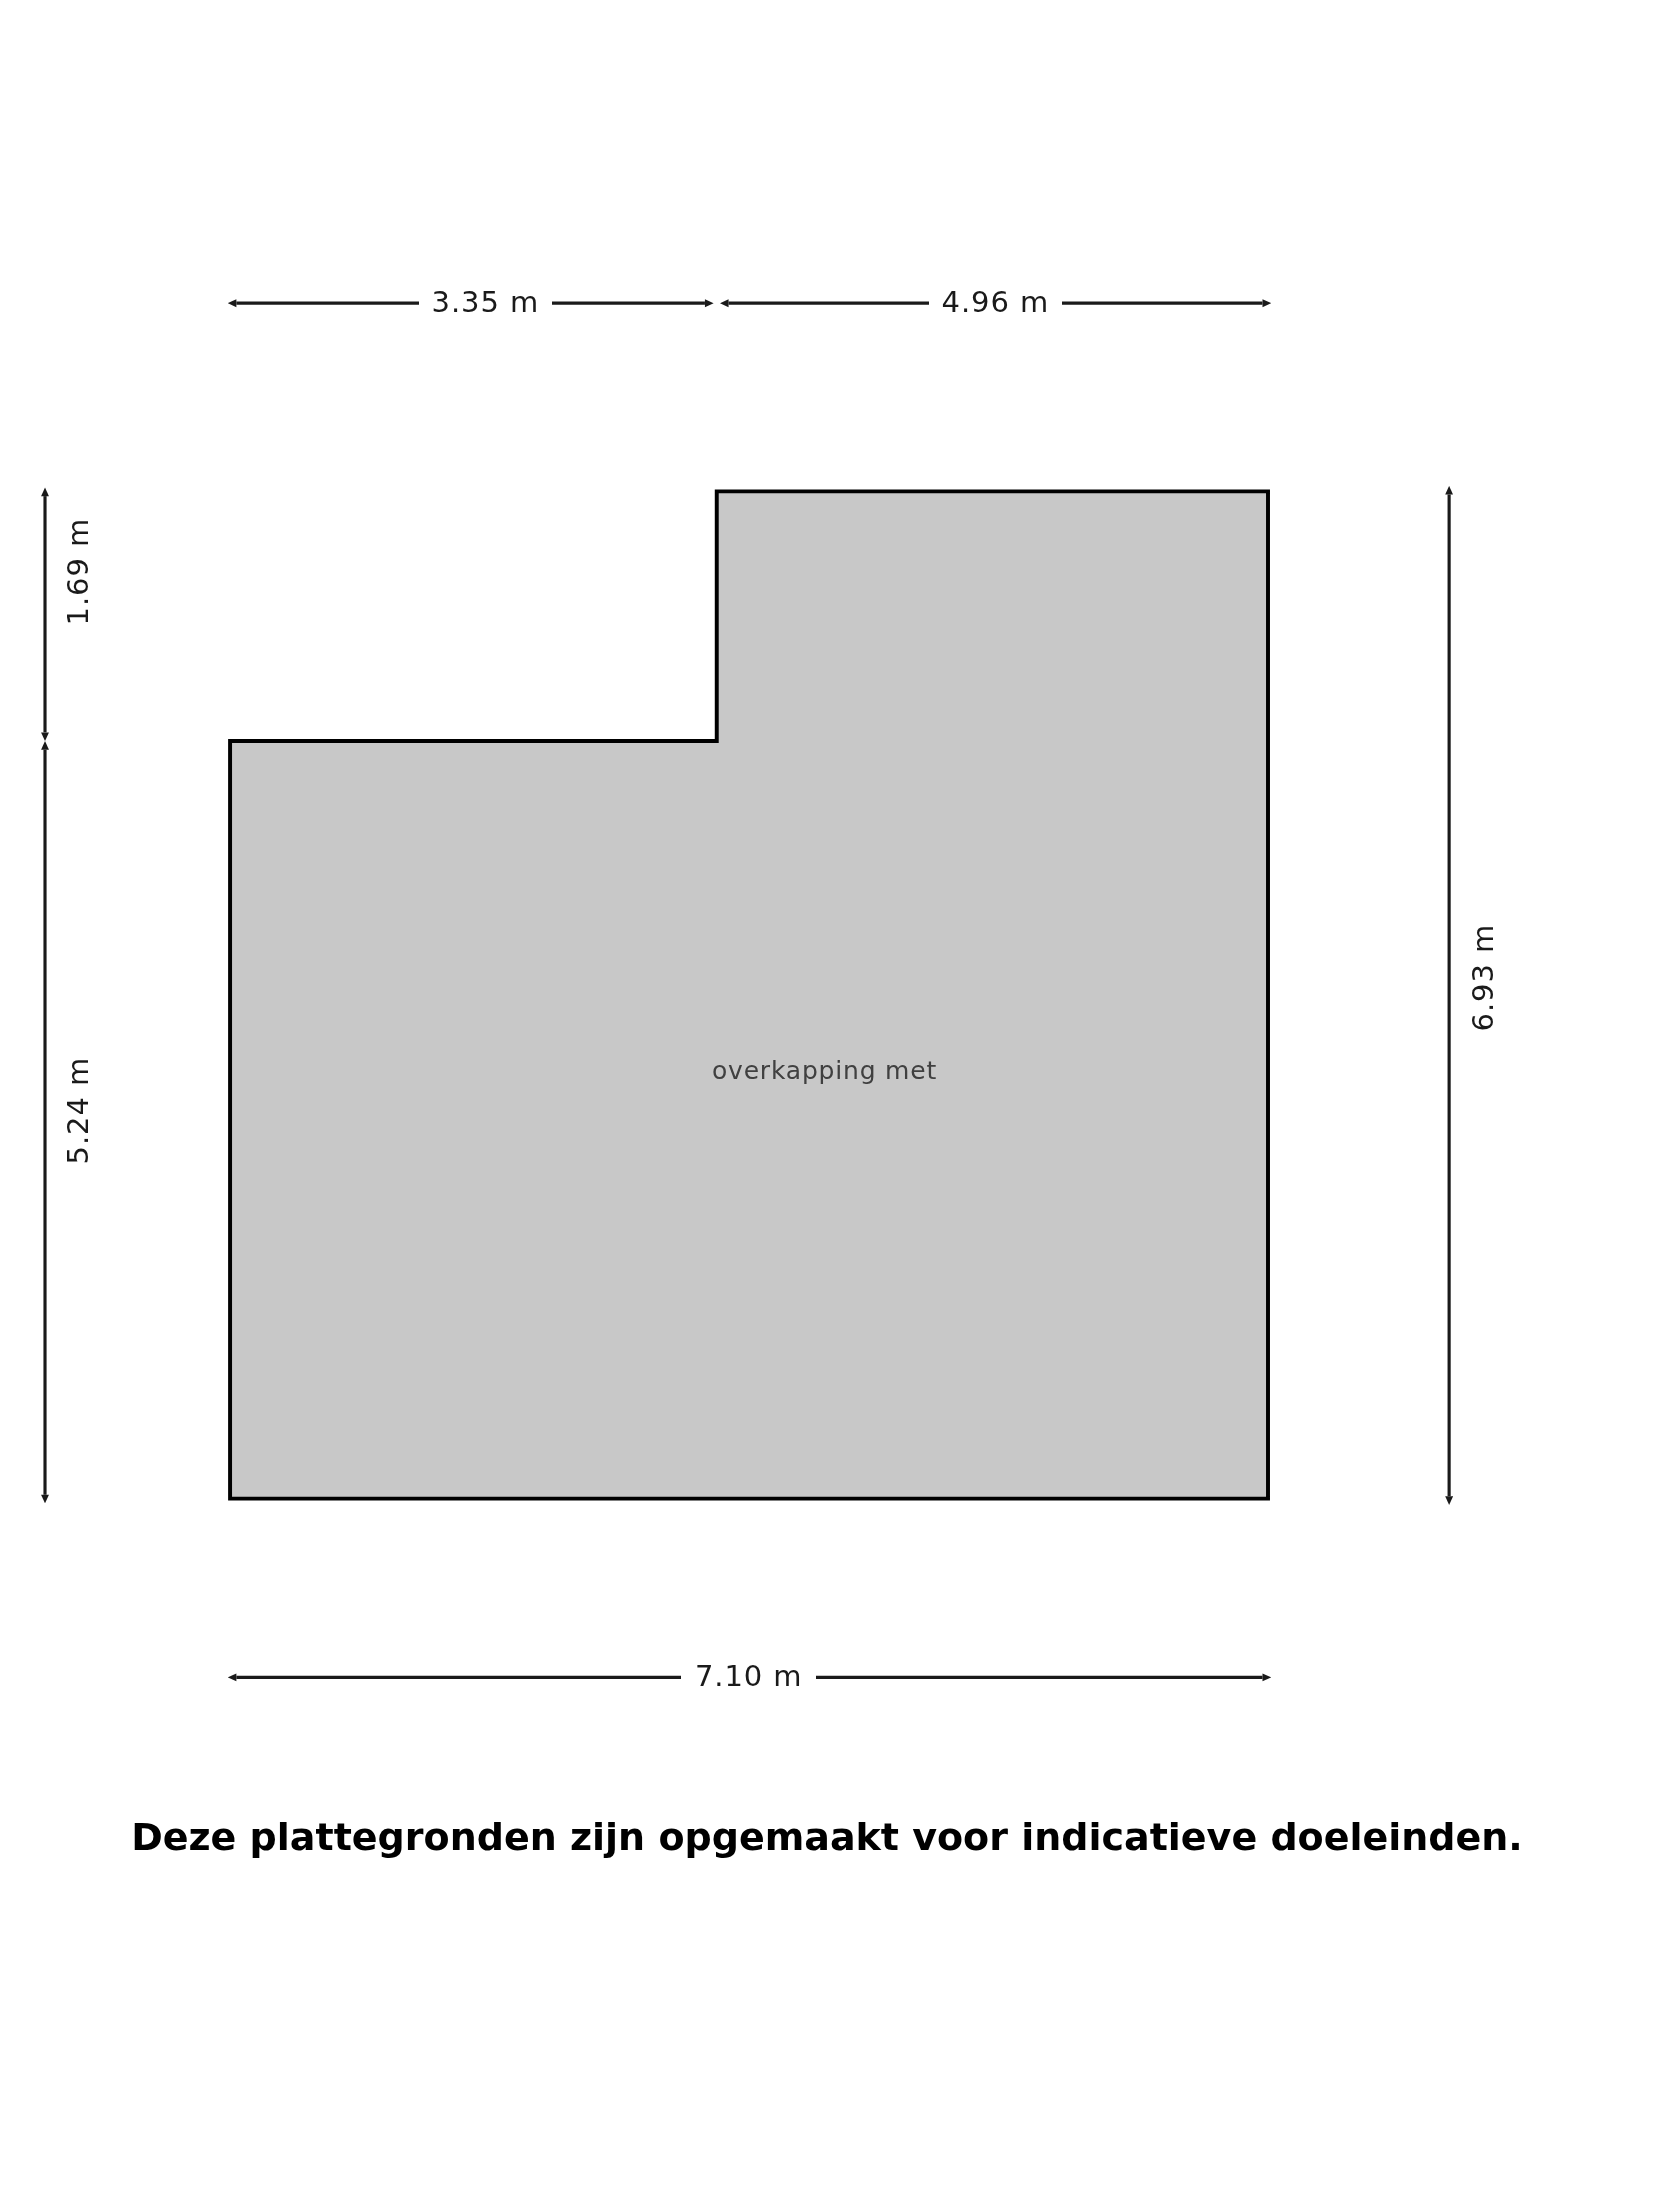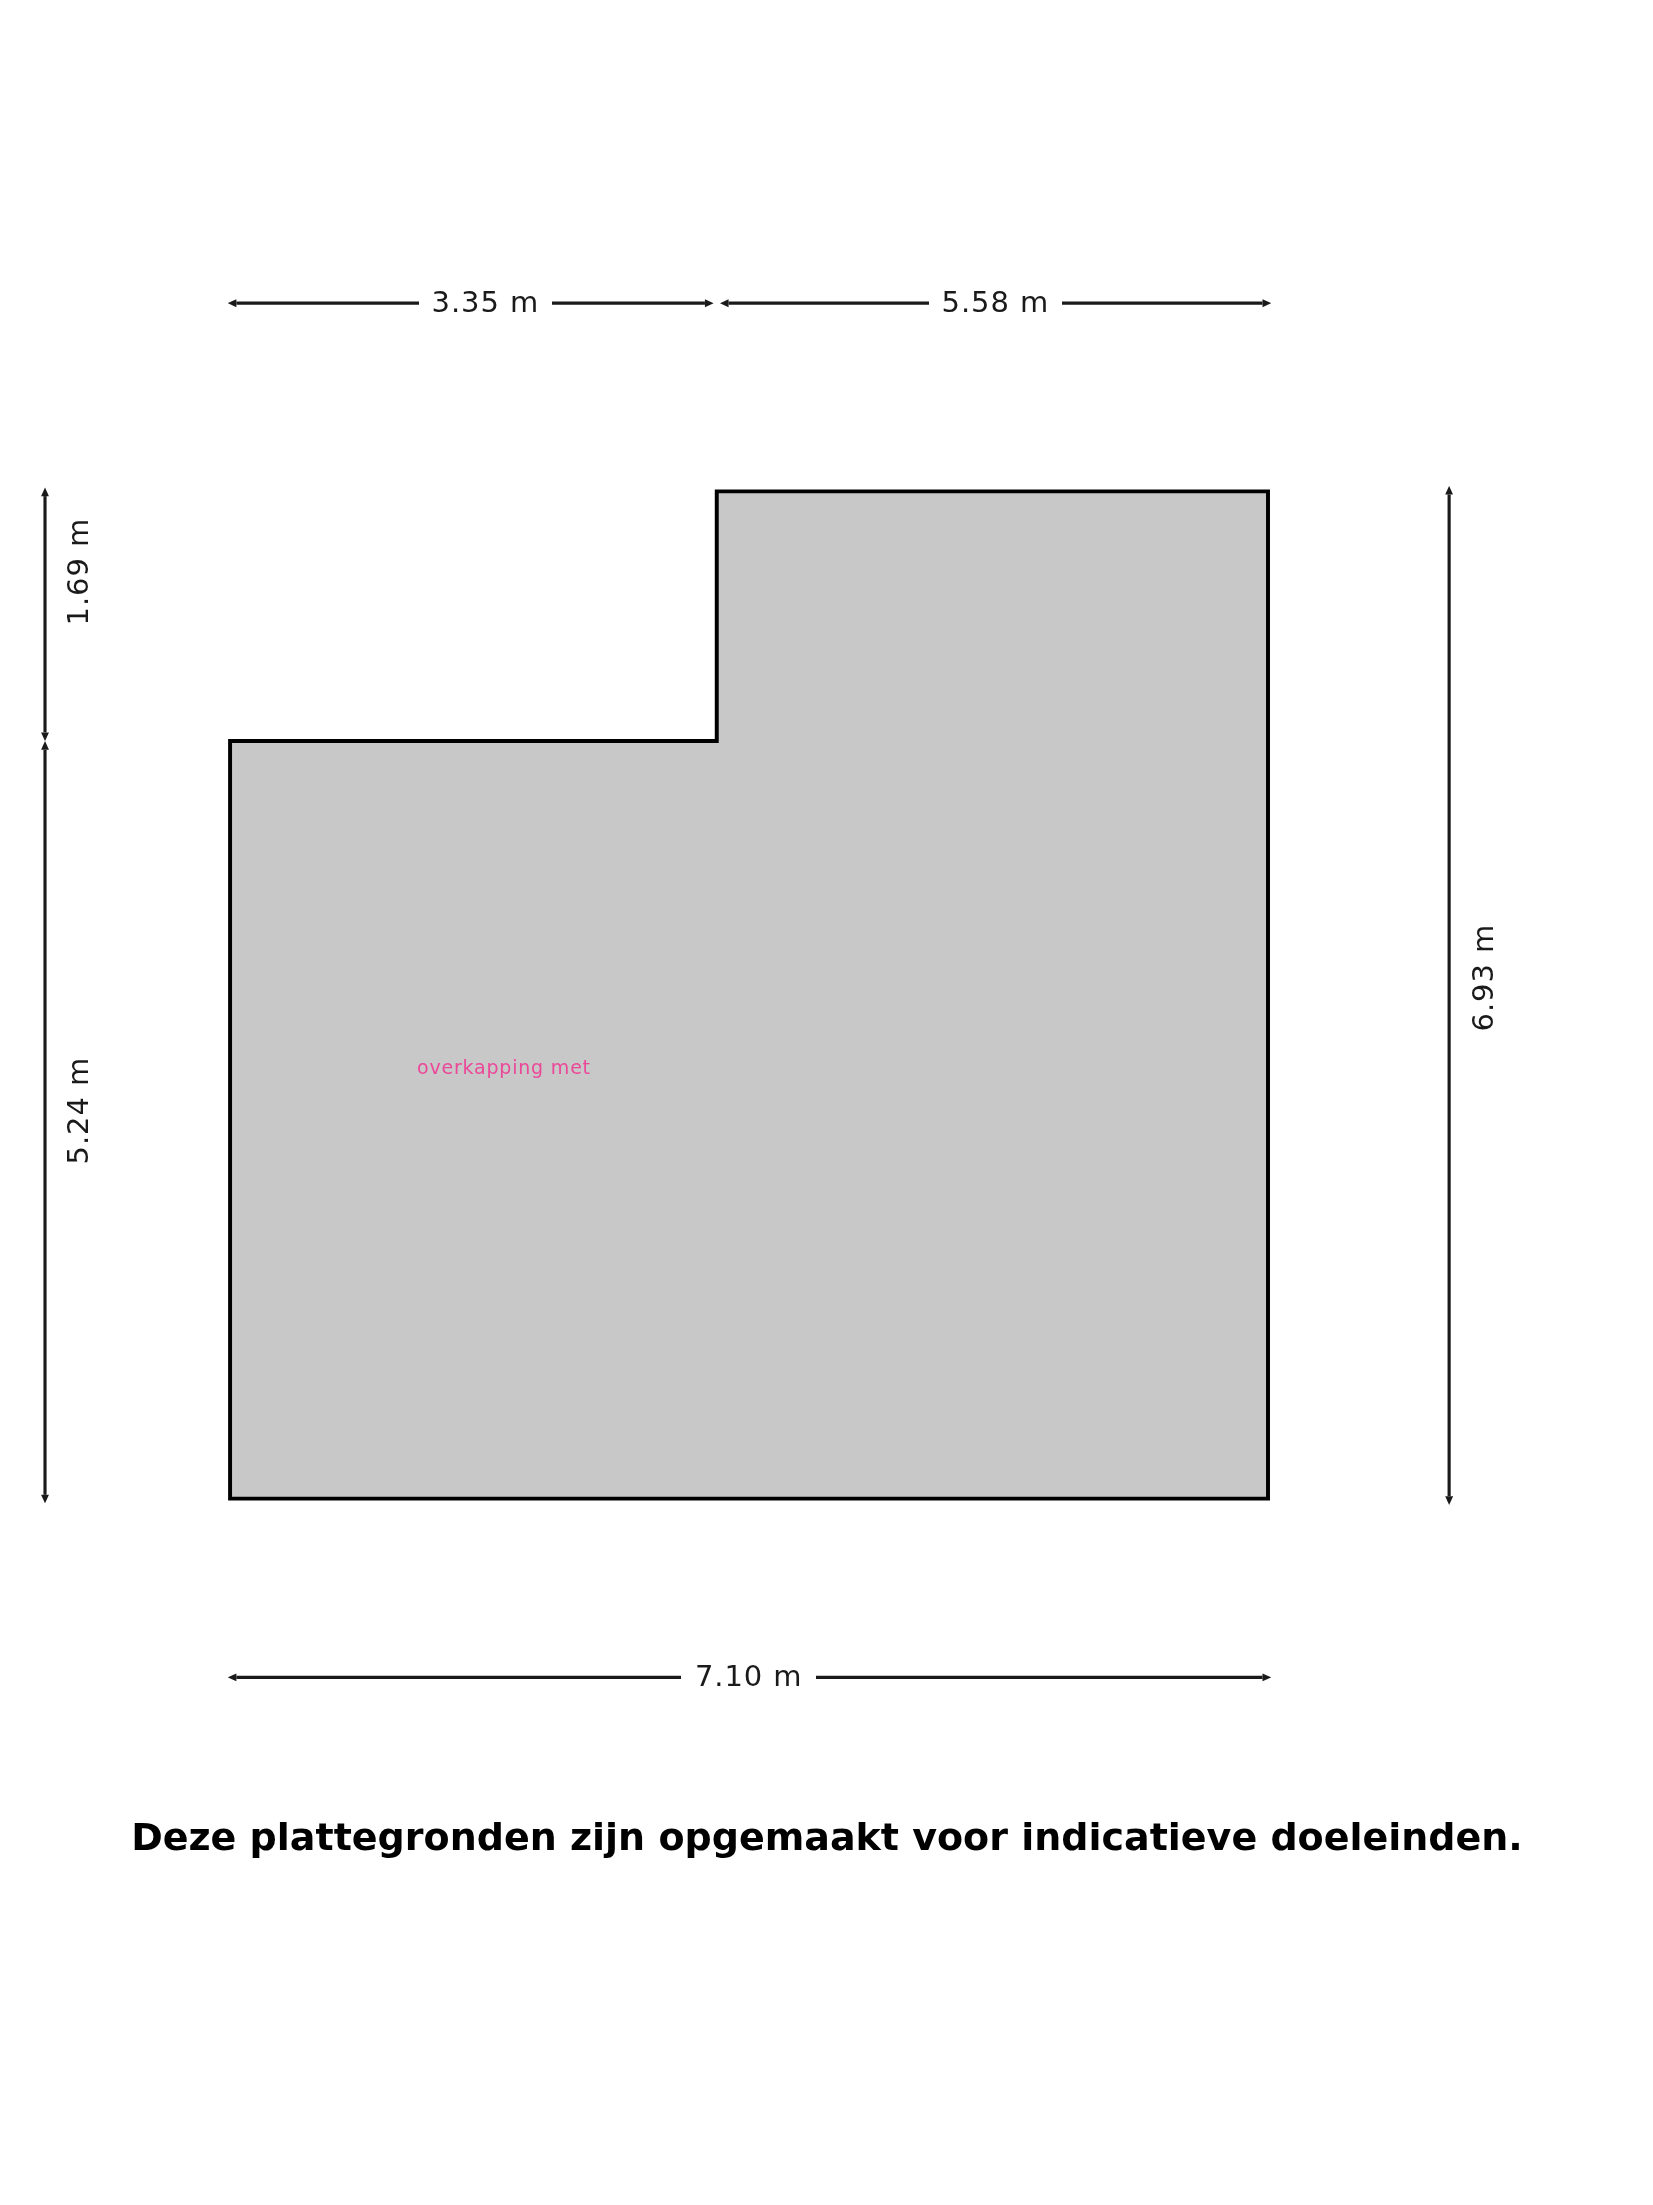--- a/index.html
+++ b/index.html
@@ -42,26 +42,26 @@
     letter-spacing: 0.9px;
     color: #1a1a1a;
     white-space: nowrap;
   }
   .dim-label.vert {
     transform-origin: 0 0;
   }
 
   .room-label {
     position: absolute;
-    text-align: left;
+    text-align: right;
     font-family: "DejaVu Sans", sans-serif;
-    font-size: 19px;
+    font-size: 25px;
     letter-spacing: 0.8px;
     line-height: 1.30;
-    color: #ec4899;
+    color: #404040;
     white-space: nowrap;
   }
 
   .disclaimer {
     position: absolute;
     left: 0;
     top: 1811px;
     width: 1654px;
     text-align: center;
     font-family: "DejaVu Sans", sans-serif;
@@ -111,21 +111,21 @@
       <line x1="1840" y1="628" x2="1840" y2="1900" stroke="#1a1a1a" stroke-width="4" marker-start="url(#arrow-start)" marker-end="url(#arrow-end)"></line>
     </g>
 
     <g>
       <line x1="300" y1="2130" x2="1603" y2="2130" stroke="#1a1a1a" stroke-width="4" marker-start="url(#arrow-start)" marker-end="url(#arrow-end)"></line>
     </g>
   </svg>
 
   <div class="dim-label" style="left:419px; top:285px; background:#ffffff; padding:0 12.6px;">3.35 m</div>
 
-  <div class="dim-label" style="left:929px; top:285px; background:#ffffff; padding:0 12.6px;">5.58 m</div>
+  <div class="dim-label" style="left:929px; top:285px; background:#ffffff; padding:0 12.6px;">4.96 m</div>
 
   <div class="dim-label vert" style="left:61px; top:638px; transform:rotate(-90deg); background:#ffffff; padding:0 12.6px;">1.69 m</div>
 
   <div class="dim-label vert" style="left:61px; top:1177px; transform:rotate(-90deg); background:#ffffff; padding:0 12.6px;">5.24 m</div>
 
   <div class="dim-label vert" style="left:1466px; top:1044px; transform:rotate(-90deg); background:#ffffff; padding:0 12.6px;">6.93 m</div>
 
   <div class="dim-label" style="left:681px; top:1659px; background:#ffffff; padding:0 14px;">7.10 m</div>
 
   <div class="room-label" style="left:417px; top:1055px; width:520px;">

